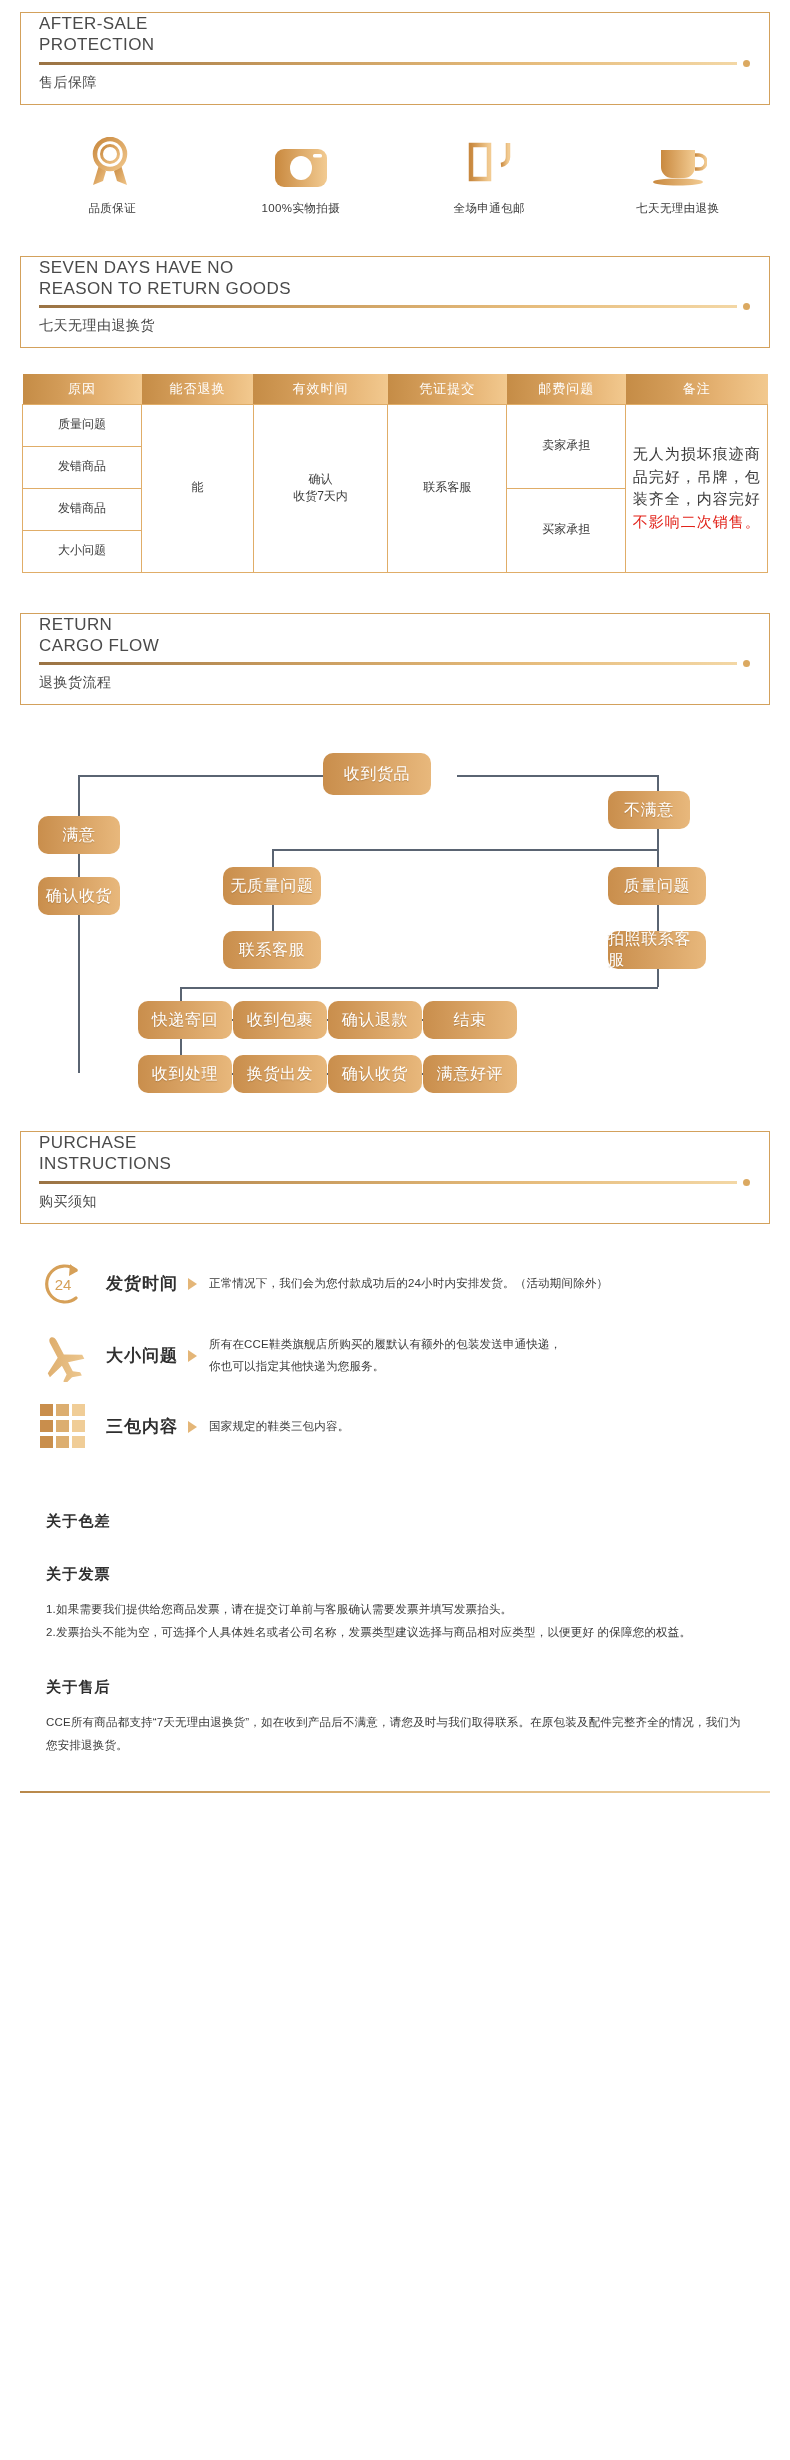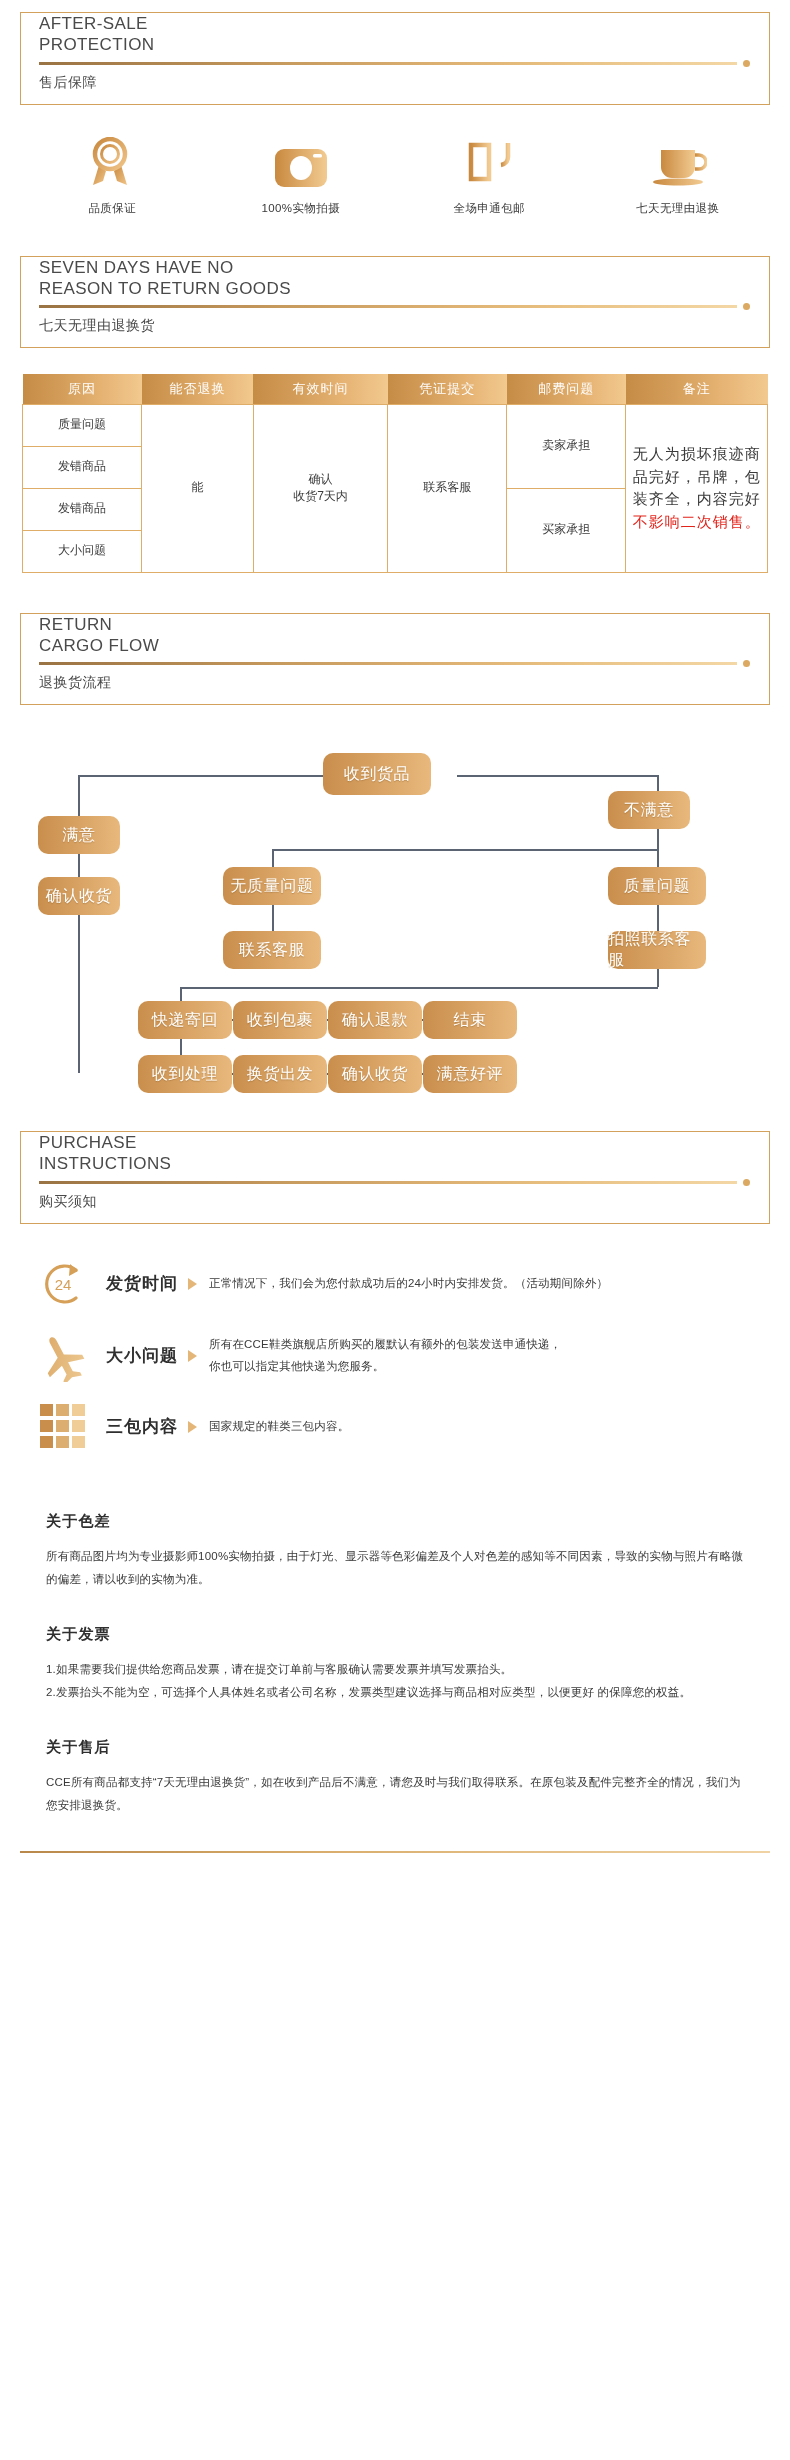--- a/index.html
+++ b/index.html
@@ -465,21 +465,20 @@
   <div class="info-title">三包内容</div>
   <div class="info-arrow"></div>
   <div class="info-body" style="white-space:pre-line">国家规定的鞋类三包内容。</div>
 </div>
 
 <div class="spacer-24"></div>
 <div class="notes">
 
   <div class="blk">
     <h3>关于色差</h3>
-    <p style="white-space:pre-line">所有商品图片均为专业摄影师100%实物拍摄，由于灯光、显示器等色彩偏差及个人对色差的感知等不同因素，导致的实物与照片有略微的偏差，请以收到的实物为准。</p>
   </div>
 
   <div class="blk">
     <h3>关于发票</h3>
     <p style="white-space:pre-line">1.如果需要我们提供给您商品发票，请在提交订单前与客服确认需要发票并填写发票抬头。
 2.发票抬头不能为空，可选择个人具体姓名或者公司名称，发票类型建议选择与商品相对应类型，以便更好 的保障您的权益。</p>
   </div>
 
   <div class="blk">
     <h3>关于售后</h3>

